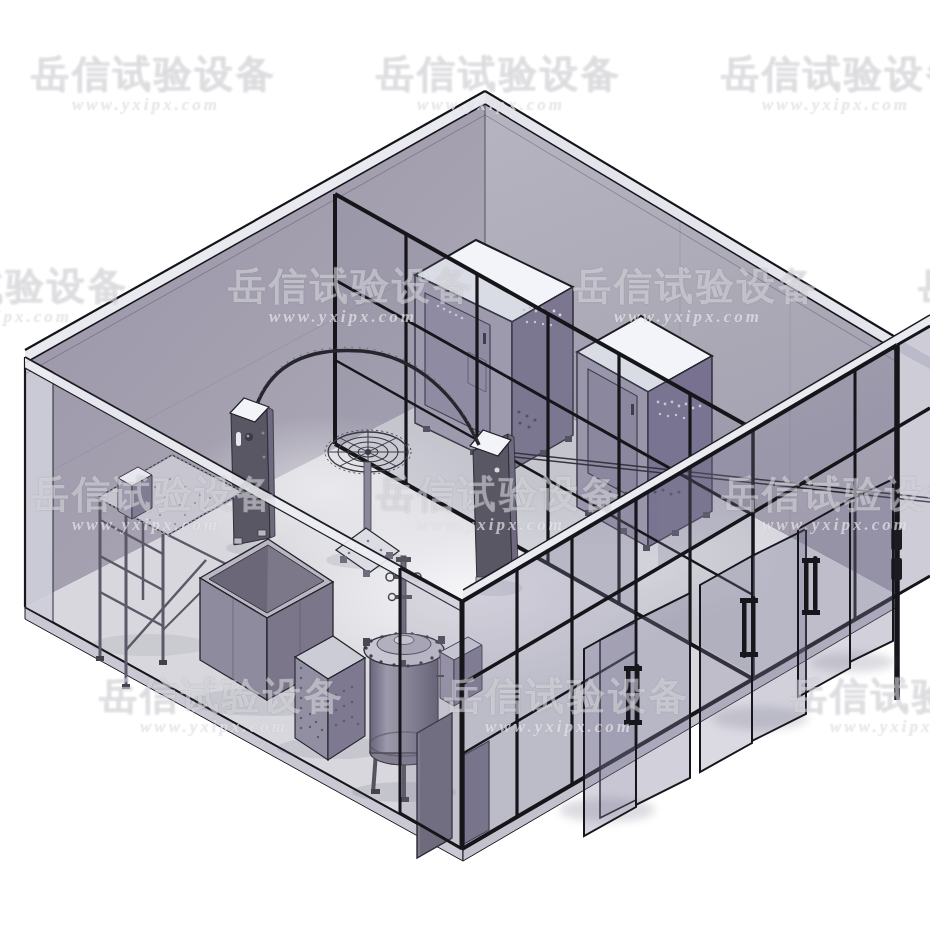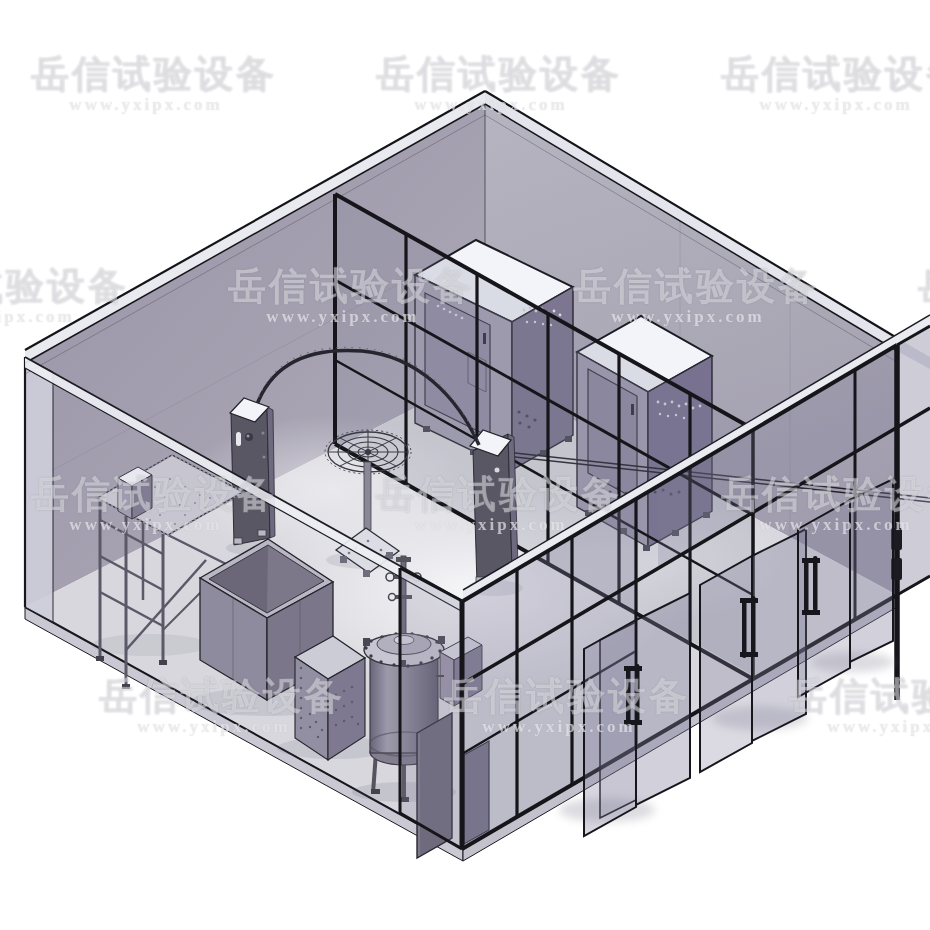--- a/index.html
+++ b/index.html
@@ -6,21 +6,21 @@
   #stage{position:relative;width:930px;height:930px;overflow:hidden;background:var(--c-bg,#fff);
          font-family:"Liberation Sans",sans-serif;}
   #scene-svg{position:absolute;left:0;top:0;z-index:1;}
   #watermark-layer{position:absolute;left:16px;top:0;width:930px;height:930px;z-index:2;pointer-events:none;}
   .wm-tile{position:absolute;width:230px;text-align:center;}
   .wm-cn{font-family:"Liberation Sans",sans-serif;font-weight:bold;font-size:38px;line-height:40px;
          letter-spacing:3px;color:rgba(255,255,255,0.40);text-shadow:0 0 2px rgba(128,128,143,0.45);
          white-space:nowrap;}
   .wm-url{font-family:"Liberation Serif",serif;font-weight:bold;font-size:17px;line-height:22px;
           letter-spacing:3px;color:rgba(255,255,255,0.55);text-shadow:0 0 1px rgba(140,140,155,0.4);
-          white-space:nowrap;}
+          white-space:nowrap;font-style:italic;}
   
   .frame{stroke:var(--c-frame,#15151a);fill:none;}
   .glassA{fill:var(--c-glass,#7f7b97);fill-opacity:.20;}
   .glassB{fill:var(--c-glass,#7f7b97);fill-opacity:.30;}
   .whitetop{fill:var(--c-white-top,#f2f4f9);}
   .pillar{fill:var(--c-pillar,#5a5764);}
 </style>
 </head>
 <body>
 

